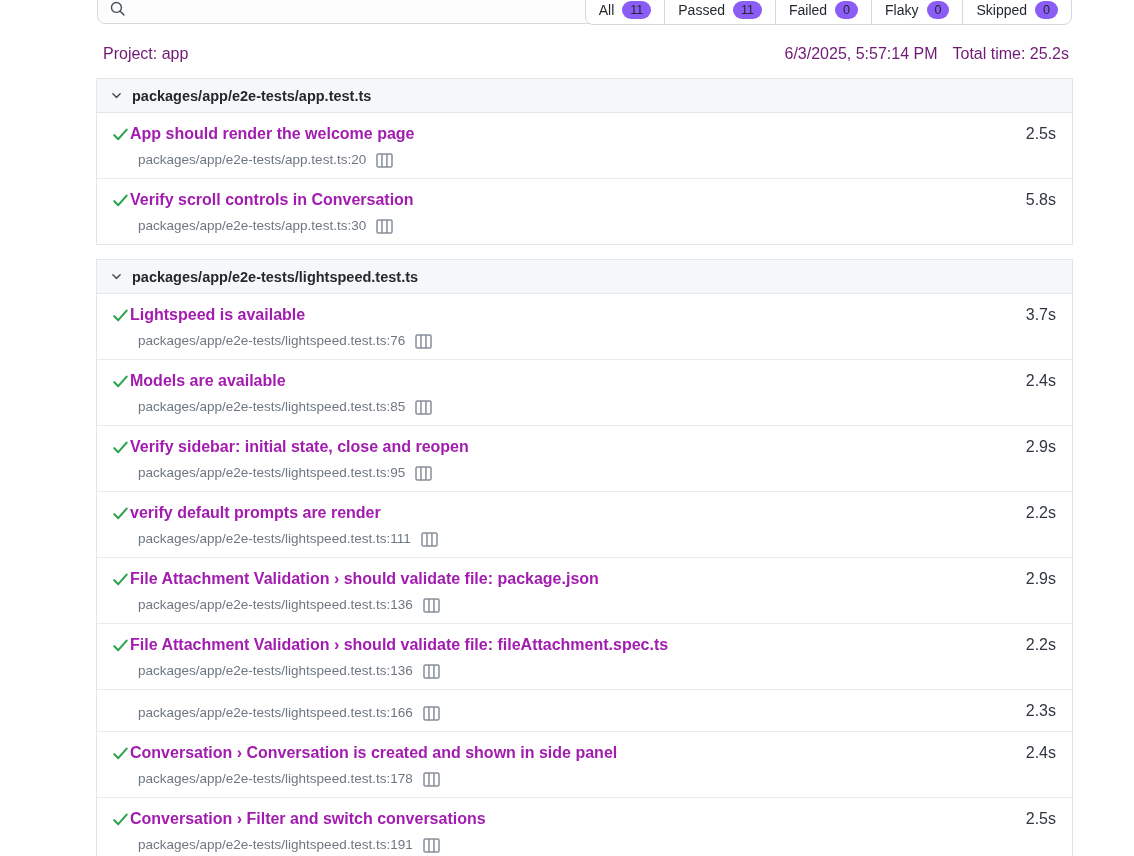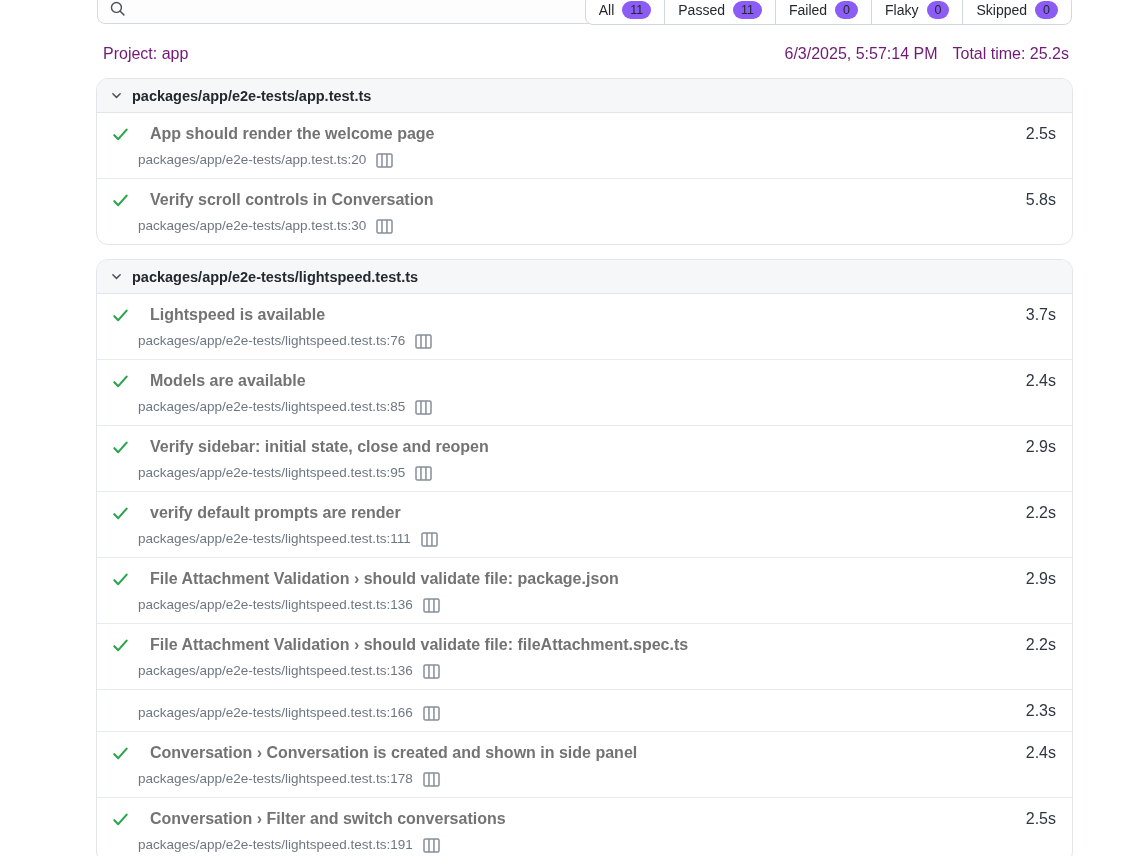--- a/index.html
+++ b/index.html
@@ -47,37 +47,37 @@
   .meta-row {
     display: flex; justify-content: space-between; align-items: flex-end;
     margin-top: 12px; padding: 0 4px 0 7px;
     font-size: 16px; color: #701a75;
   }
   .meta-right { display: flex; gap: 15px; margin-top: 8px; }
 
   
   .groups { margin-top: 15px; }
   .card {
-    border: 1px solid #e2e6ea; border-radius: 12px; overflow: hidden;
+    border: 1px solid #e2e6ea; border-radius: 0; overflow: hidden;
     margin-bottom: 14px; background: #ffffff;
   }
   .card-header {
     height: 34px; background: #f6f7f9; border-bottom: 1px solid #e2e6ea;
     display: flex; align-items: center; gap: 9px; padding: 0 13px;
     cursor: pointer;
   }
   .card-header .file-name { font-size: 14.5px; font-weight: bold; color: #24292f; }
   .test-row {
     display: flex; justify-content: space-between; align-items: flex-start;
     padding: 9px 16px 8px 14px; border-bottom: 1px solid #e9ecef;
   }
   .test-row:last-child { border-bottom: none; }
   .test-title-line {
-    display: flex; align-items: center; gap: 20px;
-    font-size: 16px; font-weight: bold; color: #737373; line-height: 24px;
+    display: flex; align-items: center; gap: 0;
+    font-size: 16px; font-weight: bold; color: #a21caf; line-height: 24px;
     cursor: pointer;
   }
   .test-path-line {
     display: flex; align-items: center; gap: 10px;
     margin: 4px 0 0 27px;
     font-size: 13.5px; color: #6e7781; line-height: 20px;
   }
   .duration { font-size: 16px; color: #2f3640; line-height: 24px; white-space: nowrap; }
 
   .icon { display: inline-flex; flex: none; }

